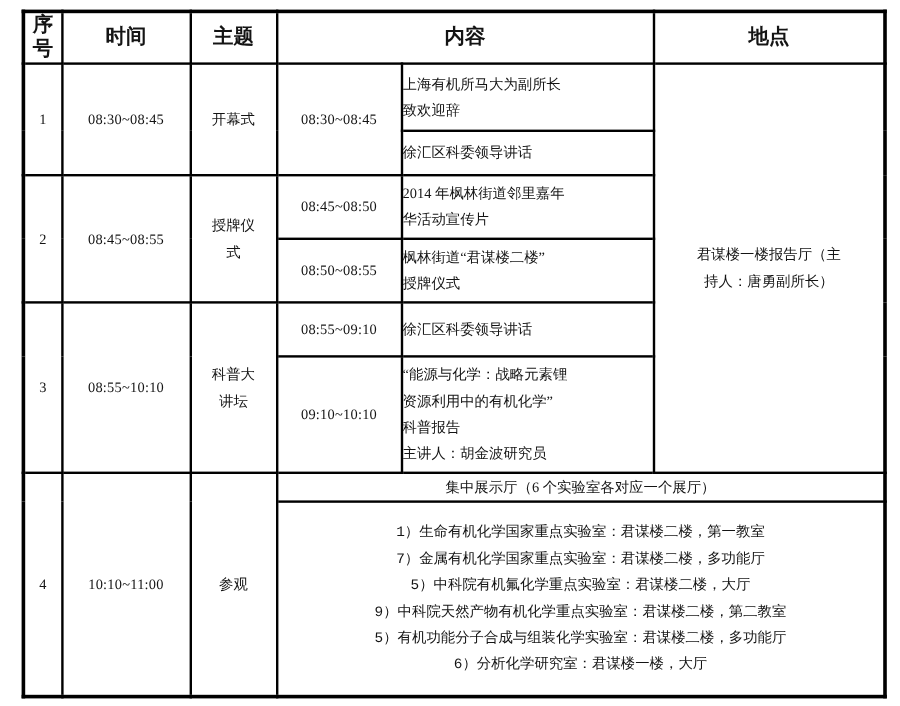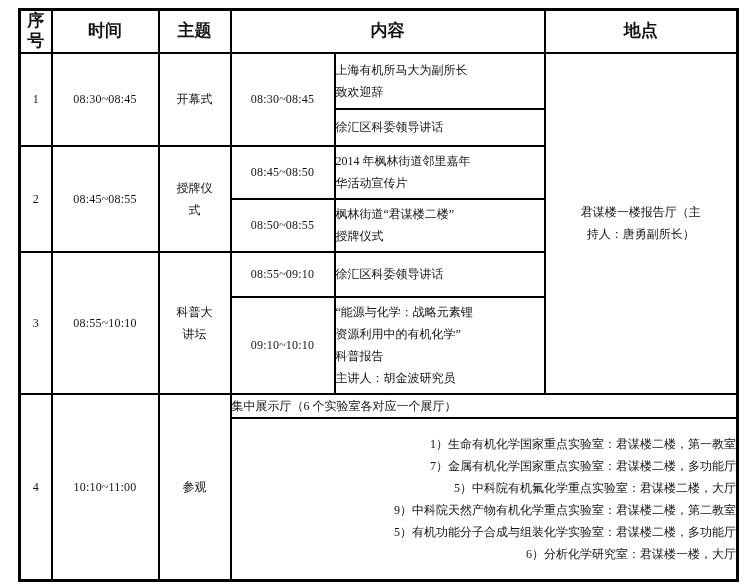--- a/index.html
+++ b/index.html
@@ -50,26 +50,28 @@
   }
   .time{
     text-align:center;
     white-space:nowrap;
     letter-spacing:0.2px;
     font-family:Liberation Serif, serif;
   }
   .bb1{ border-bottom-width:1px; }
   .bt1{ border-top-width:1px; }
   .hall{
+    text-align:center;
     line-height:22px;
   }
   .labs{
     vertical-align:top;
-    text-align:right;
+    text-align:center;
     padding:7px 4px 0 8px;
+    font-family:Liberation Mono, monospace;
   }
   .labs .lab-item{
     line-height:22px;
     white-space:nowrap;
   }
 </style>
 </head>
 <body>
 
 <div class="sheet">

